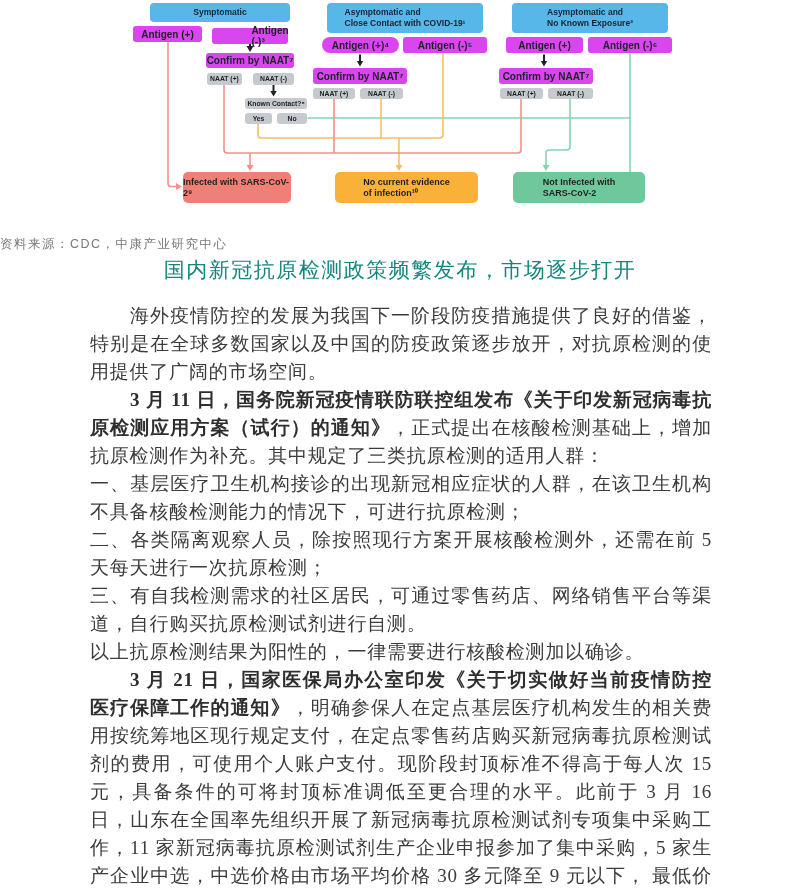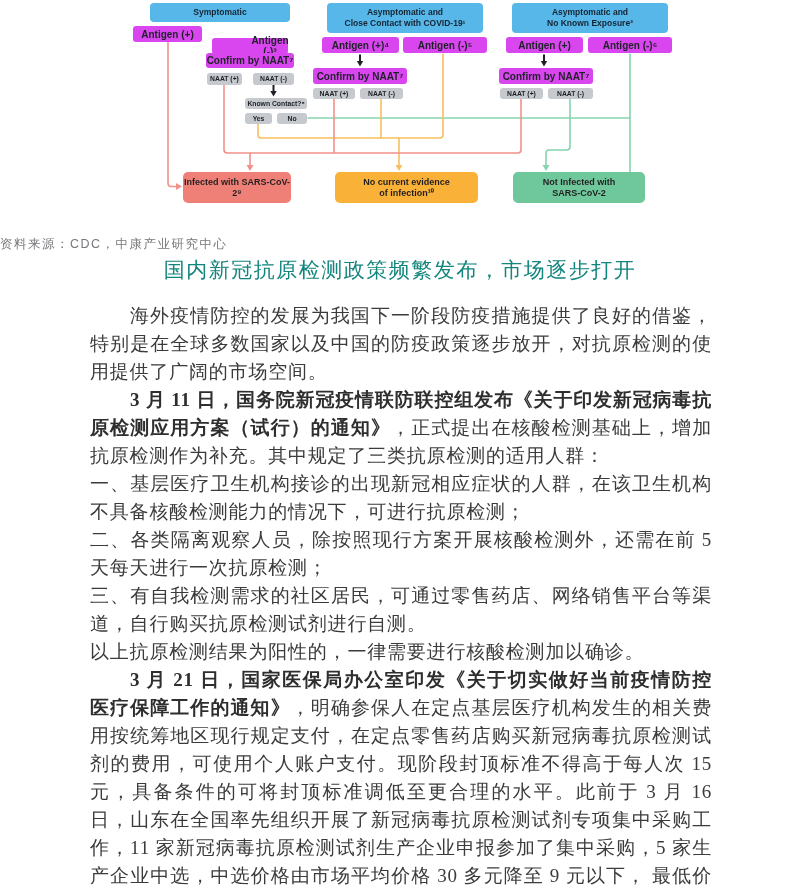--- a/index.html
+++ b/index.html
@@ -2,21 +2,21 @@
 <html><head>
 <meta charset="utf-8">
 <style>
   html,body{margin:0;padding:0;background:#fff;}
   #page{position:relative;width:800px;height:890px;background:#ffffff;overflow:hidden;
         font-family:"Liberation Sans",sans-serif;}
   
   #flowchart{position:absolute;left:0;top:0;width:800px;height:232px;}
   #flow-svg{position:absolute;left:0;top:0;}
   .fc{position:absolute;box-sizing:border-box;display:flex;align-items:center;justify-content:center;
-      text-align:center;font-weight:700;color:#1d2126;white-space:pre-line;}
+      font-weight:700;color:#1d2126;white-space:pre-line;}
   .fc-header{background:#58b7e9;border-radius:4px;font-size:8.5px;line-height:11px;color:#142433;}
   .fc-box{background:#d946ef;border-radius:3px;font-size:10px;}
   .fc-small{background:#c6c9cd;border-radius:3px;font-size:6.8px;}
   .fc-out{border-radius:5px;font-size:9px;line-height:11px;color:#231f20;}
   .out-red{background:#ef8077;}
   .out-orange{background:#f9b138;}
   .out-green{background:#6fc79c;margin-left:28px;}
   
   #source-line{position:absolute;left:0;top:236px;width:800px;
        font-family:Liberation Sans, sans-serif;font-size:12.5px;letter-spacing:1.5px;color:#77787b;}
@@ -75,31 +75,31 @@
       <g stroke="#1d2126" stroke-width="2" fill="none">
         <path d="M250,43.5 L250,47" marker-end="url(#arr-black)"></path>
         <path d="M273.5,85 L273.5,91.5" marker-end="url(#arr-black)"></path>
         <path d="M360,54.5 L360,61.5" marker-end="url(#arr-black)"></path>
         <path d="M544,54.5 L544,61.5" marker-end="url(#arr-black)"></path>
       </g>
     </svg>
 
     <div class="fc fc-header" style="left:150px;top:3px;width:140px;height:19px;">Symptomatic</div>
     <div class="fc fc-box" style="left:133px;top:26px;width:69px;height:16px;">Antigen (+)</div>
-    <div class="fc fc-box" style="left:212px;top:38px;width:76px;height:16px;padding-left:40px;">Antigen (-)³</div>
+    <div class="fc fc-box" style="left:212px;top:28px;width:76px;height:16px;padding-left:40px;">Antigen (-)³</div>
     <div class="fc fc-box" style="left:206px;top:53px;width:88px;height:15px;">Confirm by NAAT⁷</div>
     <div class="fc fc-small" style="left:207px;top:73px;width:35px;height:11.5px;">NAAT (+)</div>
     <div class="fc fc-small" style="left:253px;top:73px;width:41px;height:11.5px;">NAAT (-)</div>
     <div class="fc fc-small" style="left:245px;top:98px;width:62px;height:11px;">Known Contact?⁸</div>
     <div class="fc fc-small" style="left:245px;top:113px;width:27px;height:10.5px;">Yes</div>
     <div class="fc fc-small" style="left:277px;top:113px;width:30px;height:10.5px;">No</div>
 
     <div class="fc fc-header" style="left:327px;top:3px;width:156px;height:30px;">Asymptomatic and
 Close Contact with COVID-19¹</div>
-    <div class="fc fc-box" style="left:322px;top:37px;width:77px;height:16px;">Antigen (+)⁴</div>
+    <div class="fc fc-box" style="left:322px;top:37px;width:77px;height:16px;border-radius:8px;">Antigen (+)⁴</div>
     <div class="fc fc-box" style="left:403px;top:37px;width:84px;height:16px;">Antigen (-)⁵</div>
     <div class="fc fc-box" style="left:313px;top:68px;width:94px;height:16px;">Confirm by NAAT⁷</div>
     <div class="fc fc-small" style="left:313px;top:88px;width:42px;height:10.5px;">NAAT (+)</div>
     <div class="fc fc-small" style="left:360px;top:88px;width:43px;height:10.5px;">NAAT (-)</div>
 
     <div class="fc fc-header" style="left:512px;top:3px;width:156px;height:30px;">Asymptomatic and
 No Known Exposure²</div>
     <div class="fc fc-box" style="left:506px;top:37px;width:77px;height:16px;">Antigen (+)</div>
     <div class="fc fc-box" style="left:588px;top:37px;width:84px;height:16px;">Antigen (-)⁶</div>
     <div class="fc fc-box" style="left:499px;top:68px;width:94px;height:16px;">Confirm by NAAT⁷</div>

